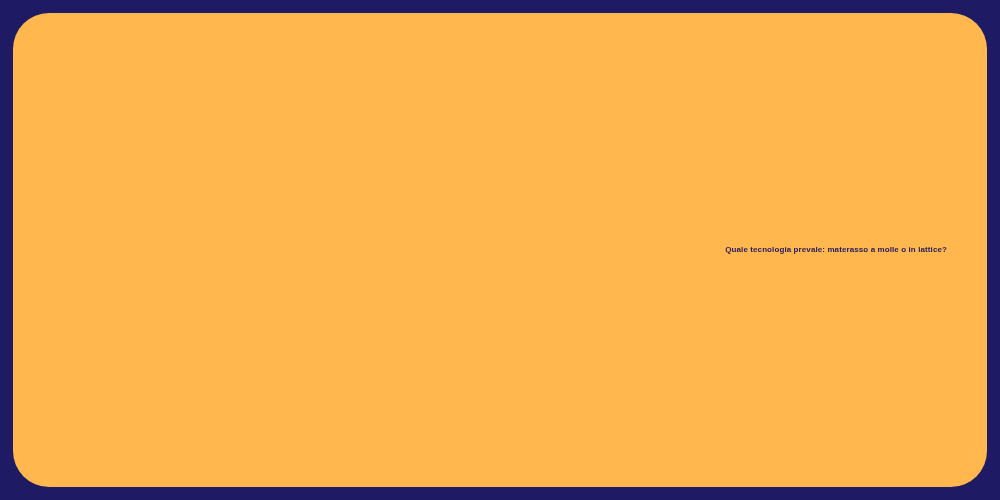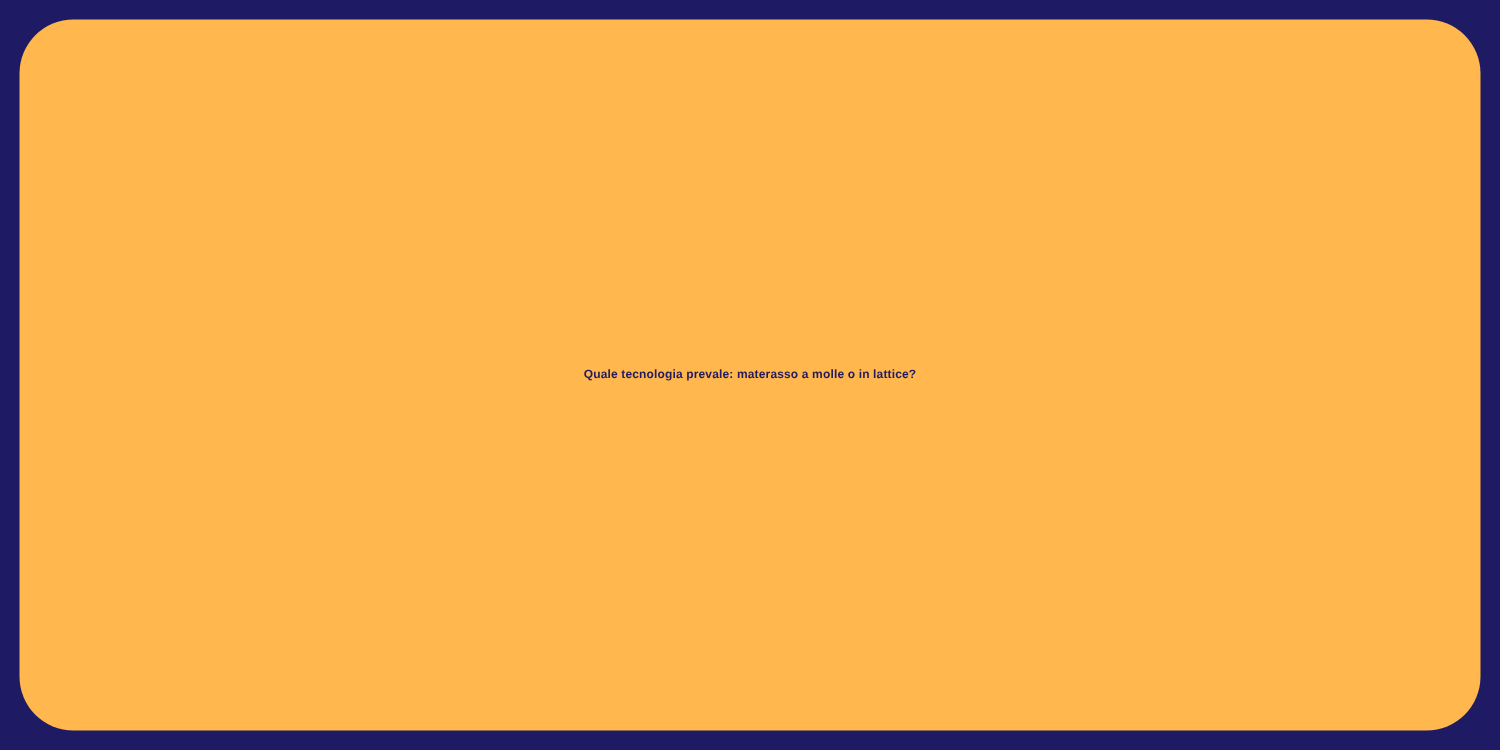--- a/index.html
+++ b/index.html
@@ -35,21 +35,21 @@
     align-items: center;
     justify-content: center;
     overflow: hidden;
   }
 
   #heading {
     margin: 0;
     padding: 0 40px;
     width: 100%;
     box-sizing: border-box;
-    text-align: center;
+    text-align: right;
     font-family: "Liberation Sans", sans-serif;
     font-size: 29.5px;
     font-weight: bold;
     line-height: 1.25;
     letter-spacing: 0.1px;
     color: #231b5e;
     white-space: nowrap;
   }
 </style>
 </head>

